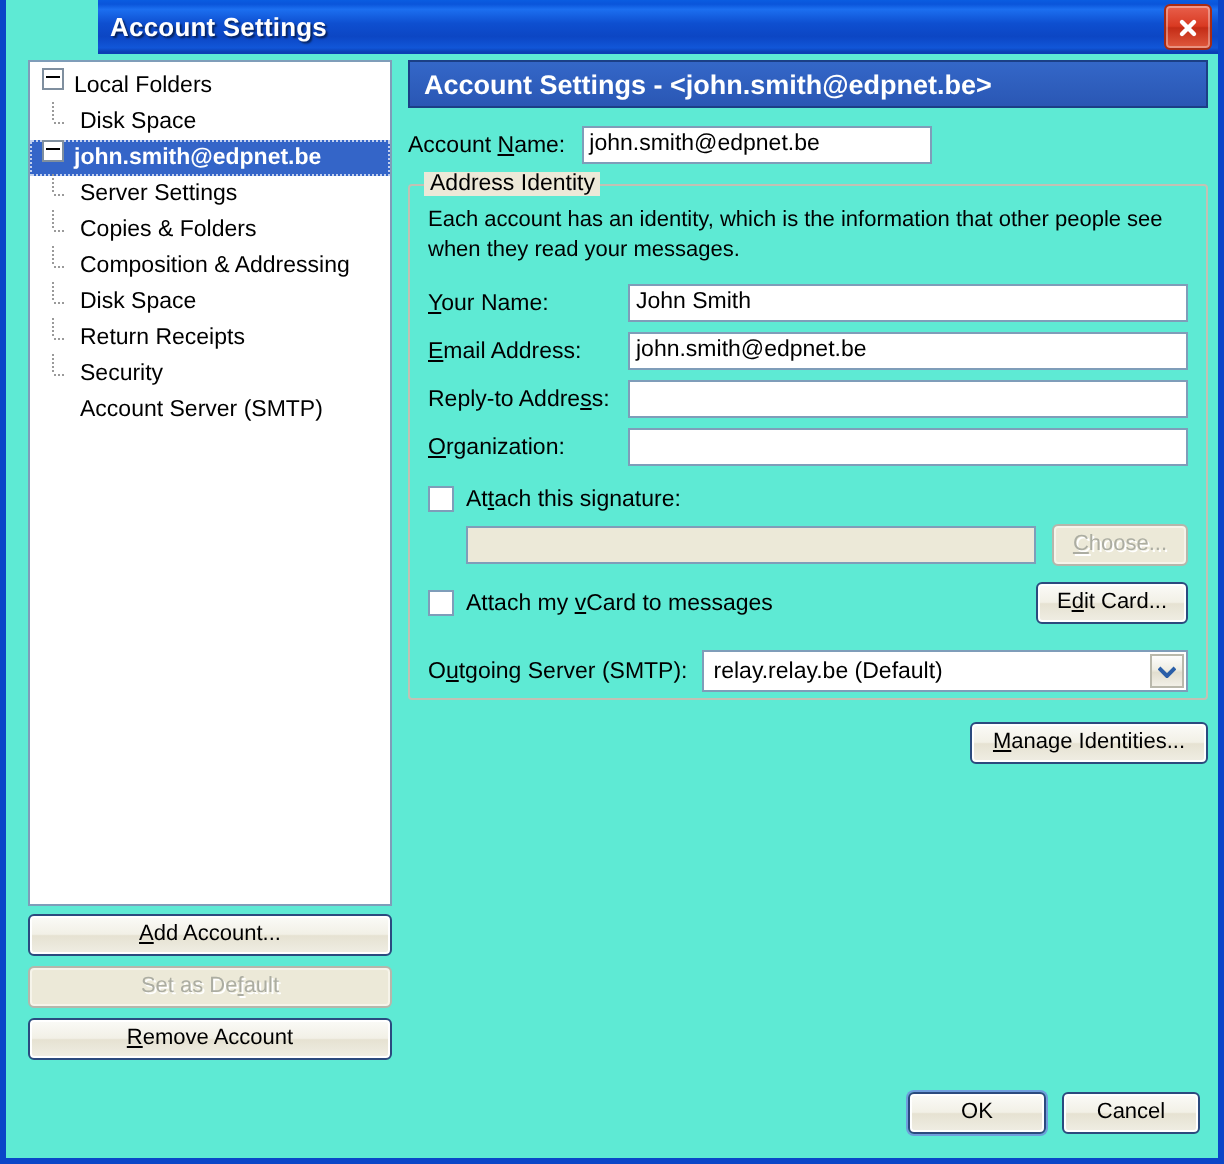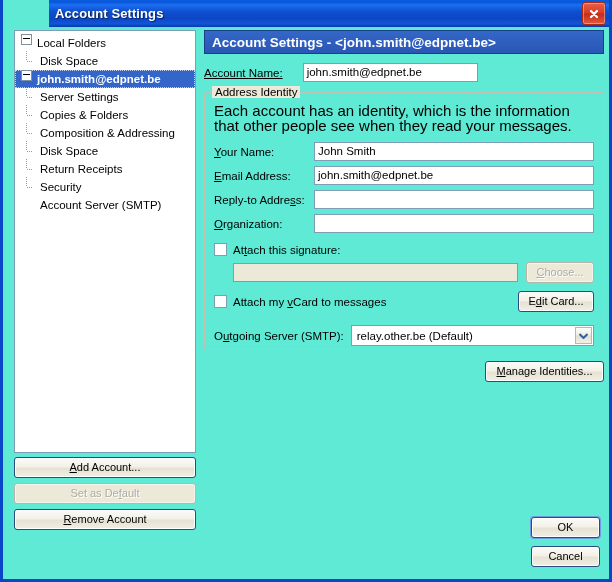--- a/index.html
+++ b/index.html
@@ -243,21 +243,21 @@
   }
   .groupbox > .gb-title {
     position: absolute;
     top: -7px;
     left: 7px;
     background: #ece9d8;
     padding: 0 3px;
     font-size: 11.5px;
   }
   .gb-desc {
-    font-size: 15px;
+    font-size: 11px;
     line-height: 15px;
     margin: 0 0 9px 0;
   }
 
   .form-row {
     display: flex;
     align-items: center;
     margin-bottom: 5px;
   }
   .form-row .lbl { width: 100px; flex: 0 0 auto; }
@@ -339,21 +339,20 @@
   }
   .manage-row .btn { margin-left: auto; width: 119px; }
 
   
   .bottom-buttons {
     position: absolute;
     right: 9px;
     bottom: 12px;
     display: flex;
     gap: 8px;
-    flex-direction: column;
   }
   .bottom-buttons .btn { width: 69px; }
   .btn.default-btn {
     border: 1px solid #2b4a7e;
     box-shadow: 0 0 0 1px #6f9ddc, inset 0 0 0 1px #ffffff;
   }
 
   u { text-decoration: underline; }
 </style>
 </head>
@@ -426,21 +425,21 @@
     <div class="btn">
       <span><u>R</u>emove Account</span>
     </div>
   </div>
 
   <div class="right-pane">
 
     <div class="pane-header">Account Settings - &lt;john.smith@edpnet.be&gt;</div>
 
     <div class="row-acctname">
-      <div class="lbl" style="margin-right:20px;text-decoration:underline;">Account <u>N</u>ame:</div>
+      <div class="lbl" style="margin-right:8px;">Account <u>N</u>ame:</div>
       <div class="txtfield" style="width:175px;">john.smith@edpnet.be</div>
     </div>
 
     <div class="groupbox">
       <div class="gb-title">Address Identity</div>
       <p class="gb-desc">Each account has an identity, which is the information that other people see when they read your messages.</p>
 
       <div class="form-row">
         <div class="lbl"><u>Y</u>our Name:</div>
         <div class="txtfield">John Smith</div>
@@ -474,21 +473,21 @@
         <div class="checkbox"></div>
         <div class="chk-label">Attach my <u>v</u>Card to messages</div>
         <div class="btn">
           <span>E<u>d</u>it Card...</span>
         </div>
       </div>
 
       <div class="smtp-row">
         <div class="lbl">O<u>u</u>tgoing Server (SMTP):</div>
         <div class="combo">
-          <div class="combo-text">relay.other.be (Default)</div>
+          <div class="combo-text">relay.relay.be (Default)</div>
           <div class="combo-arrow">
             <svg width="9" height="6" viewBox="0 0 9 6" aria-hidden="true">
               <path d="M0.5 1 L4.5 5 L8.5 1" fill="none" stroke="#2b5fa8" stroke-width="2"></path>
             </svg>
           </div>
         </div>
       </div>
     </div>
 
     <div class="manage-row">

